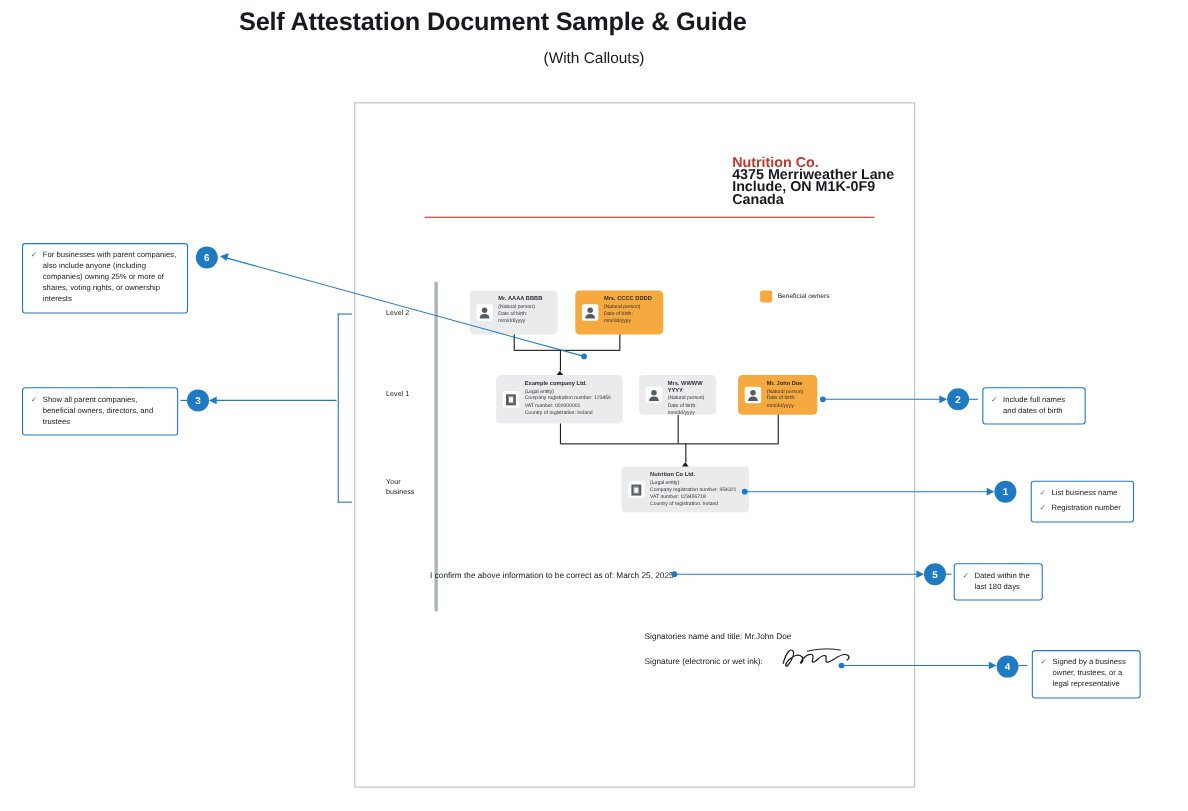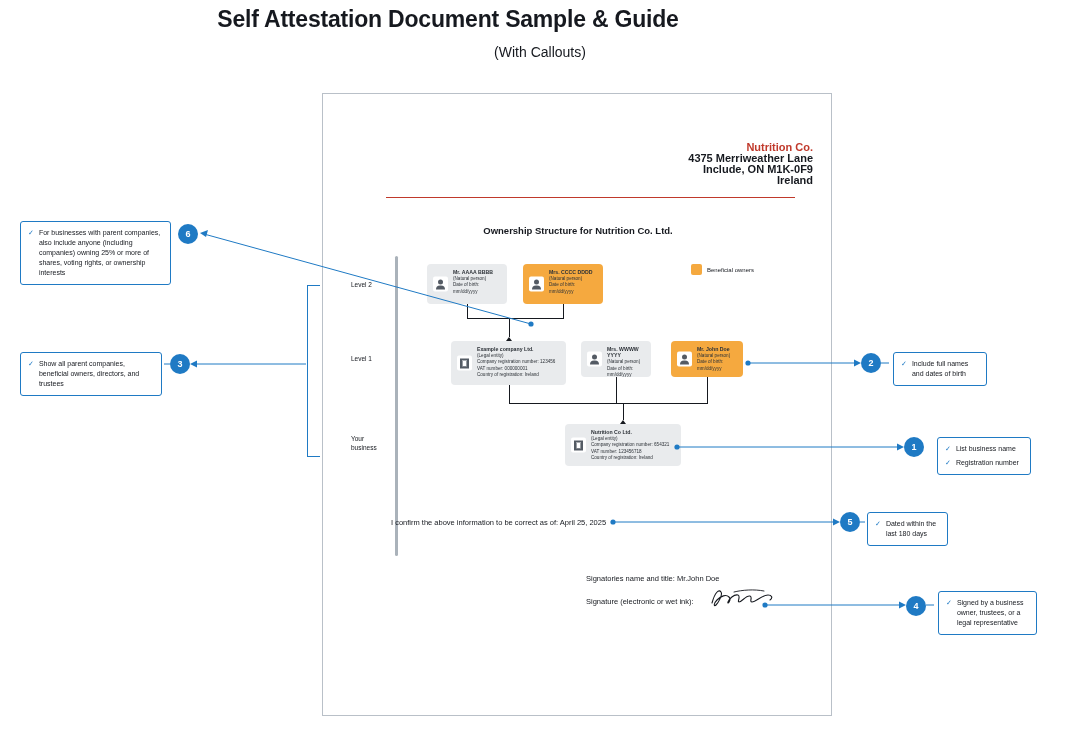--- a/index.html
+++ b/index.html
@@ -43,22 +43,21 @@
     width: 510px;
     height: 623px;
     border: 1px solid #b9c0c8;
     background: #ffffff;
     box-sizing: border-box;
   }
   .letterhead {
     position: absolute;
     right: 18px;
     top: 48px;
-    text-align: right;
-    font-size: 11px;
+    font-size: 13px;
     font-weight: bold;
     line-height: 11px;
     color: #16191f;
   }
   .letterhead .co {
     color: #c0392b;
   }
   .rule {
     position: absolute;
     left: 63px;
@@ -282,26 +281,25 @@
 
 <div class="page-title">Self Attestation Document Sample &amp; Guide</div>
 <div class="page-subtitle">(With Callouts)</div>
 
 <div class="sheet">
 
   <div class="letterhead">
     <div class="co">Nutrition Co.</div>
     <div>4375 Merriweather Lane</div>
     <div>Include, ON M1K-0F9</div>
-    <div>Ireland</div>
+    <div>Canada</div>
   </div>
 
   <div class="rule"></div>
 
-  <div class="doc-heading">Ownership Structure for Nutrition Co. Ltd.</div>
 
   <div class="vbar"></div>
   <div class="lvl-label lvl2">Level 2</div>
   <div class="lvl-label lvl1">Level 1</div>
   <div class="lvl-label lvl0">Your business</div>
 
   <div class="legend">
     <span class="swatch"></span>
     <span>Beneficial owners</span>
   </div>
@@ -364,21 +362,21 @@
 
   <div class="connector conn-v" style="left:186px; top:291px; height:18px;"></div>
   <div class="connector conn-v" style="left:293px; top:283px; height:26px;"></div>
   <div class="connector conn-v" style="left:384px; top:283px; height:26px;"></div>
   <div class="connector conn-h" style="left:186px; top:309px; width:199px;"></div>
   <div class="connector conn-v" style="left:300px; top:309px; height:17px;"></div>
   <div class="arrow-up" style="left:297px; top:326px;"></div>
 
   <div class="bracket"></div>
 
-  <div class="confirm-line">I confirm the above information to be correct as of: April 25, 2025</div>
+  <div class="confirm-line">I confirm the above information to be correct as of: March 25, 2025</div>
 
   <div class="sig-name">
     <b>Signatories name and title:</b>
     <span>Mr.John Doe</span>
   </div>
 
   <div class="sig-line">
     <b>Signature (electronic or wet ink):</b>
   </div>
 

